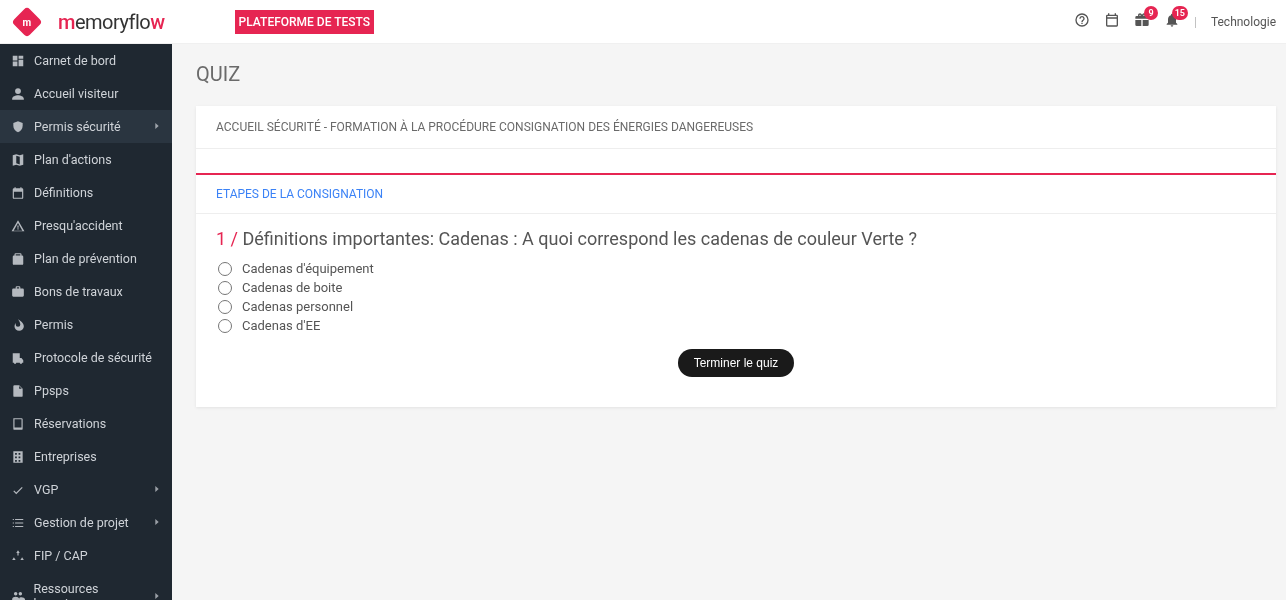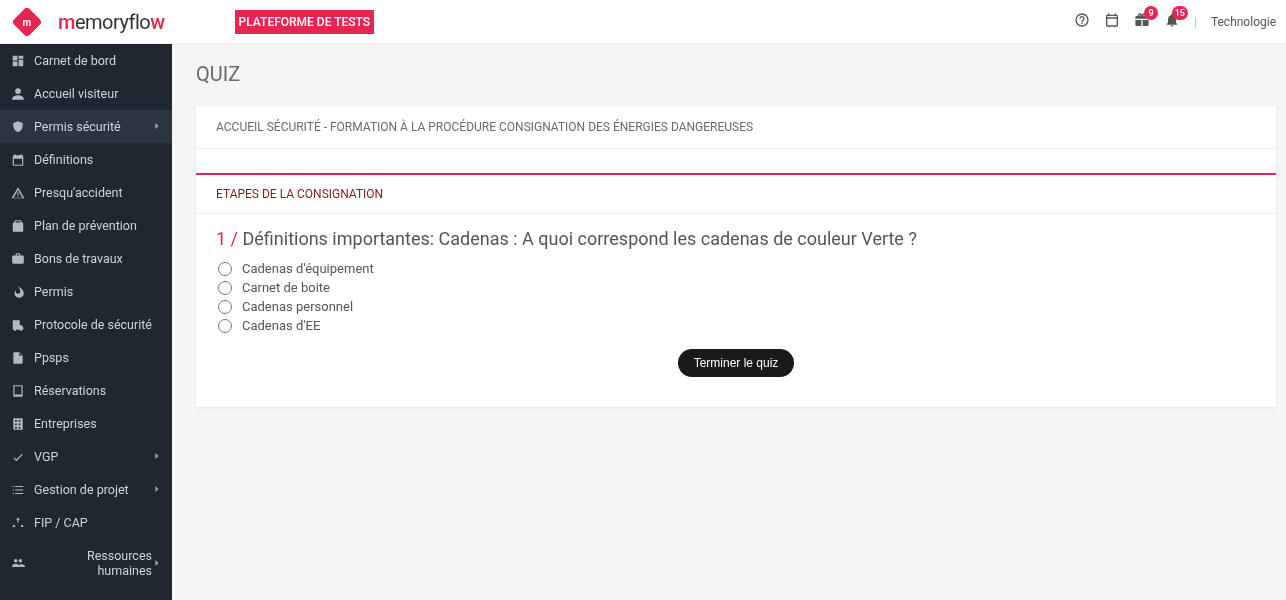--- a/index.html
+++ b/index.html
@@ -9,32 +9,32 @@
 .logo-badge{width:22px;height:22px;background:#e62552;border-radius:4px;transform:rotate(45deg);display:flex;align-items:center;justify-content:center;}
 .logo-badge span{transform:rotate(-45deg);color:#fff;font-size:10px;font-weight:700;}
 .logo-text{font-size:20px;font-weight:400;color:#333;letter-spacing:-0.5px;margin-left:18px;}
 .logo-text .m1{color:#e62552;font-weight:500;}
 .platform-badge{margin-left:70px;background:#e62552;color:#fff;padding:5px 4px;font-size:12px;font-weight:500;}
 .top-right{margin-left:auto;display:flex;align-items:center;gap:14px;color:#555;font-size:12px;}
 .tr-icon{position:relative;cursor:pointer;color:#555;}
 .tr-icon svg{width:16px;height:16px;}
 .badge-count{position:absolute;top:-6px;right:-8px;background:#e62552;color:#fff;border-radius:8px;min-width:14px;height:14px;font-size:9px;display:flex;align-items:center;justify-content:center;padding:0 3px;font-weight:600;}
 .sep{color:#bbb;}
-.sidebar{position:fixed;top:44px;left:0;width:172px;bottom:0;background:#1f2831;color:#cfd3d8;overflow-y:auto;text-align:right;}
+.sidebar{position:fixed;top:44px;left:0;width:172px;bottom:0;background:#1f2831;color:#cfd3d8;overflow-y:auto;}
 .sidebar-item{display:flex;align-items:center;padding:9px 10px;cursor:pointer;font-size:12.5px;position:relative;}
 .sidebar-item.active{background:#2a3540;}
 .sidebar-item .s-icon{width:16px;margin-right:8px;display:flex;align-items:center;justify-content:center;opacity:0.85;}
 .sidebar-item .s-icon svg{width:14px;height:14px;fill:#cfd3d8;}
 .sidebar-item .chev{margin-left:auto;opacity:0.7;}
 .sidebar-item .chev svg{width:10px;height:10px;fill:#cfd3d8;}
 .main{position:fixed;top:44px;left:172px;right:0;bottom:0;overflow-y:auto;background:#f5f5f5;padding:18px 0 0 0;}
 .page-title{font-size:20px;color:#6a6a6a;font-weight:400;margin:0 0 20px 24px;}
 .card{background:#fff;margin:0 10px 0 24px;box-shadow:0 1px 3px rgba(0,0,0,0.08);}
 .breadcrumb{padding:14px 20px;font-size:12px;color:#6a6a6a;border-bottom:1px solid #eee;}
-.section-header{padding:12px 20px;font-size:12px;color:#7f1d1d;border-bottom:1px solid #eee;border-top:2px solid #e62552;margin-top:24px;}
+.section-header{padding:12px 20px;font-size:12px;color:#3b82f6;border-bottom:1px solid #eee;border-top:2px solid #e62552;margin-top:24px;}
 .question-wrap{padding:14px 20px 20px 20px;}
 .q-line{font-size:18px;color:#555;font-weight:400;margin-bottom:10px;}
 .q-num{color:#e62552;}
 .options{margin-left:2px;}
 .option{display:flex;align-items:center;padding:2px 0;font-size:13px;color:#555;cursor:pointer;}
 .option input{margin-right:10px;width:14px;height:14px;accent-color:#e62552;}
 .finish-btn{display:block;margin:14px auto 10px auto;background:#1a1a1a;color:#fff;border:none;padding:7px 16px;border-radius:16px;font-size:12px;cursor:pointer;}
 </style>
 </head>
 <body>
@@ -95,20 +95,28 @@
     <div class="sidebar-item active">
       <span class="s-icon">
         <svg viewBox="0 0 24 24">
           <path d="M12 2l8 3v5c0 5-3.4 9.7-8 11-4.6-1.3-8-6-8-11V5l8-3z"></path>
         </svg>
       </span>
       <span>Permis sécurité</span>
       <span class="chev"><svg viewBox="0 0 24 24">
           <path d="M8 5l8 7-8 7z"></path>
         </svg></span>
+    </div>
+    <div class="sidebar-item">
+      <span class="s-icon">
+        <svg viewBox="0 0 24 24">
+          <path d="M9 2L3 4v18l6-2 6 2 6-2V2l-6 2-6-2zm0 2.5l6 2v13l-6-2v-13z"></path>
+        </svg>
+      </span>
+      <span>Plan d'actions</span>
     </div>
     <div class="sidebar-item">
       <span class="s-icon">
         <svg viewBox="0 0 24 24">
           <path d="M19 4h-1V2h-2v2H8V2H6v2H5a2 2 0 00-2 2v14a2 2 0 002 2h14a2 2 0 002-2V6a2 2 0 00-2-2zm0 16H5V10h14v10z"></path>
         </svg>
       </span>
       <span>Définitions</span>
     </div>
     <div class="sidebar-item">
@@ -228,21 +236,21 @@
         <span class="q-num">1 /</span>
         <span>Définitions importantes: Cadenas : A quoi correspond les cadenas de couleur Verte ?</span>
       </div>
       <div class="options" id="options">
           <label class="option">
             <input type="radio" name="q1" style="">
             <span>Cadenas d'équipement</span>
           </label>
           <label class="option">
             <input type="radio" name="q1" style="">
-            <span>Carnet de boite</span>
+            <span>Cadenas de boite</span>
           </label>
           <label class="option">
             <input type="radio" name="q1" style="">
             <span>Cadenas personnel</span>
           </label>
           <label class="option">
             <input type="radio" name="q1" style="">
             <span>Cadenas d'EE</span>
           </label>
         </div>

